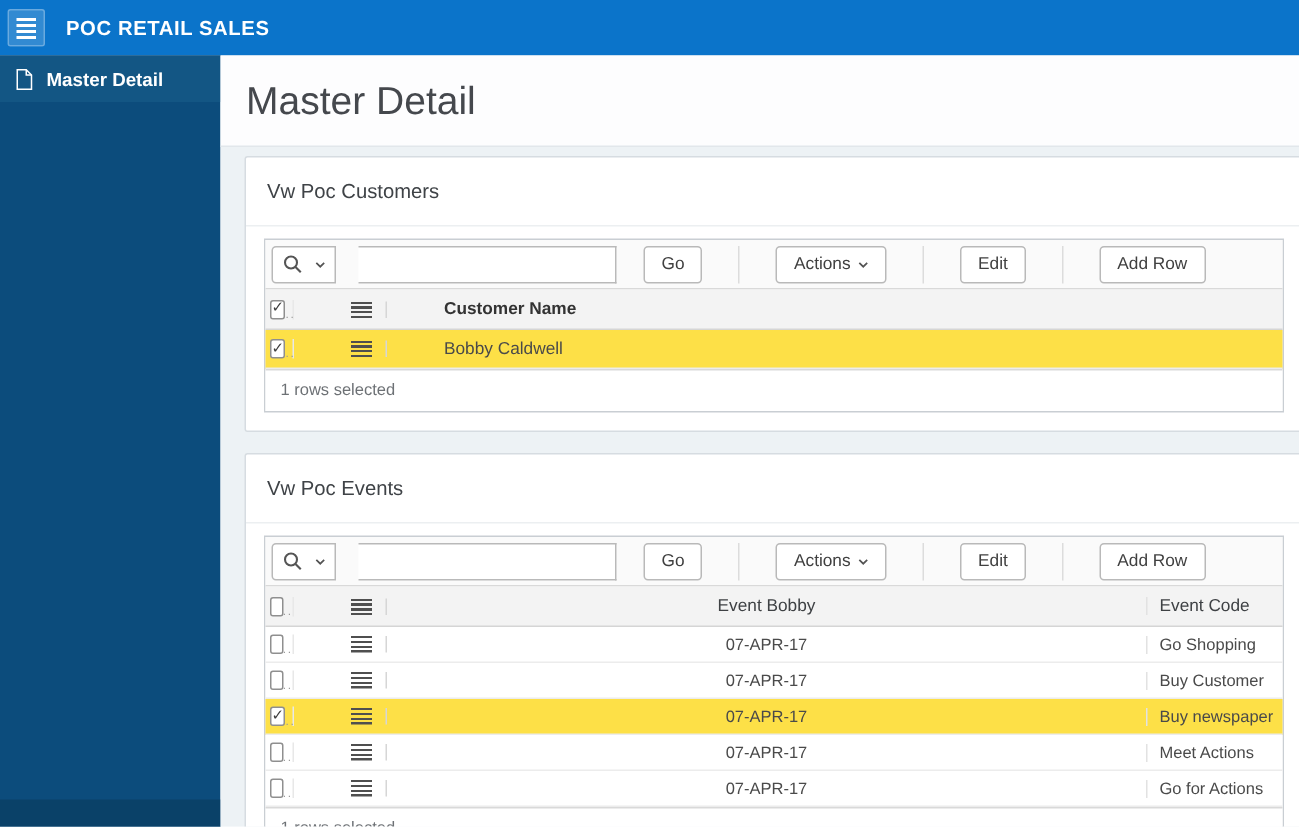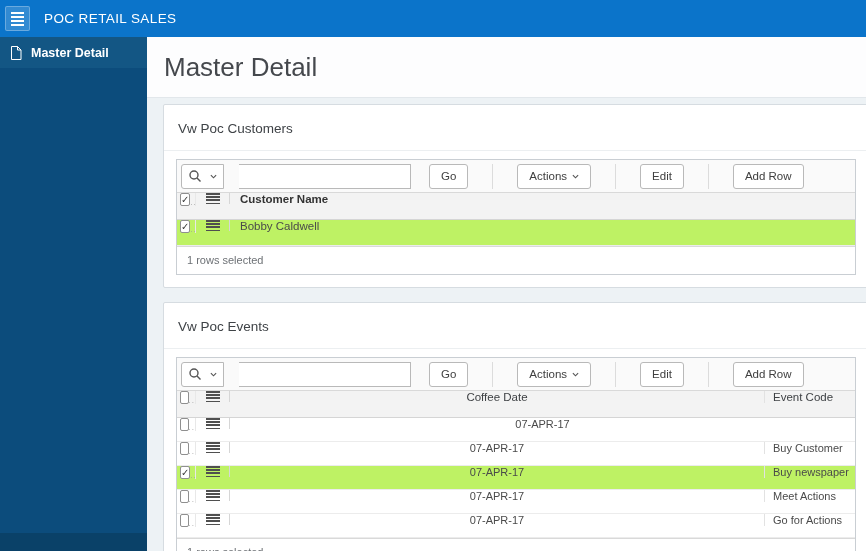--- a/index.html
+++ b/index.html
@@ -7,21 +7,21 @@
     font-family:"Liberation Sans", sans-serif; }
 
   
   .app-header { position:absolute; top:0; left:0; width:866px; height:37px;
     background:#0b74ca; display:flex; align-items:center; }
   .nav-toggle { width:25px; height:25px; margin-left:5px; border-radius:2px;
     background:rgba(255,255,255,.16); border:1px solid rgba(255,255,255,.28);
     display:flex; flex-direction:column; justify-content:center; align-items:center;
     gap:2px; cursor:pointer; }
   .nav-toggle i { display:block; width:13px; height:2px; background:#fff; }
-  .app-title { color:#fff; font-size:13.5px; font-weight:400; letter-spacing:.4px;
+  .app-title { color:#fff; font-size:13.5px; font-weight:700; letter-spacing:.4px;
     margin-left:14px; }
 
   
   .sidebar { position:absolute; top:37px; left:0; width:147px; height:514px;
     background:#0c4c7c; }
   .sidebar-item { height:31px; display:flex; align-items:center; gap:9px;
     padding-left:10px; cursor:pointer; }
   .sidebar-item.selected { background:#135684; }
   .sidebar-item .label { color:#fff; font-size:12.5px; font-weight:600; }
   .sidebar-foot { position:absolute; bottom:0; left:0; width:100%; height:18px;
@@ -51,26 +51,26 @@
     justify-content:center; padding:0 11px; cursor:pointer;
     font-family:"Liberation Sans", sans-serif; }
   .search-btn { padding:0 6px; border-radius:3px 0 0 3px; gap:3px; }
   .search-input { height:25px; width:172px; border:1px solid #b9b9b9; border-left:none;
     font-size:12px; padding:0 6px; color:#333; outline:none; }
   .go-btn { margin-left:3px; }
   .tb-sep { width:1px; height:25px; background:#dcdcdc; margin:0 9px; }
   .chev { display:inline-block; width:7px; height:7px; margin-left:5px; }
   .btn .lbl { pointer-events:none; }
 
-  .ig-row { display:flex; align-items:flex-start; border-bottom:1px solid #ececec;
-    background:#fff; }
+  .ig-row { display:flex; align-items:center; border-bottom:1px solid #ececec;
+    background:#fff;gap:28px; }
   .ig-head { background:#f3f3f3; border-bottom:1px solid #d5d5d5; height:27px; }
   .ig-body-row { height:26px; cursor:pointer; }
   .ig-body-row.compact { height:24px; }
-  .ig-row.selected { background:#bef264; }
+  .ig-row.selected { background:#fde047; }
 
   .cell { display:flex; align-items:center; font-size:11.5px; color:#4a4a4a; }
   .cell-sel { width:19px; justify-content:flex-start; padding-left:3px;
     border-right:1px solid #e8e8e8; position:relative; }
   .cell-menu { width:34px; justify-content:center; border-right:1px solid #d6d6d6; }
   .cell-label { flex:1; padding-left:10px; }
   .cell-label.head { font-weight:700; color:#333; }
   .cell-date { flex:1; justify-content:center; font-size:11px; }
   .cell-date.head { font-size:11.5px; color:#3e4144; }
   .cell-code { width:91px; border-left:1px solid #e2e2e2; padding-left:8px;
@@ -222,33 +222,34 @@
             </button>
           </div>
 
           <div class="ig-row ig-head">
             <div class="cell cell-sel">
               <span class="ig-checkbox"></span>
             </div>
             <div class="cell cell-menu">
               <span class="burger"></span>
             </div>
-            <div class="cell cell-date head">Coffee Date</div>
+            <div class="cell cell-date head">Event Bobby</div>
             <div class="cell cell-code head">Event Code</div>
           </div>
 
           <div id="events-rows">
               <div class="ig-row ig-body-row compact">
     <div class="cell cell-sel">
       <span class="ig-checkbox"></span>
     </div>
     <div class="cell cell-menu">
       <span class="burger"></span>
     </div>
     <div class="cell cell-date">07-APR-17</div>
+    <div class="cell cell-code">Go Shopping</div>
   </div>
               <div class="ig-row ig-body-row compact">
     <div class="cell cell-sel">
       <span class="ig-checkbox"></span>
     </div>
     <div class="cell cell-menu">
       <span class="burger"></span>
     </div>
     <div class="cell cell-date">07-APR-17</div>
     <div class="cell cell-code">Buy Customer</div>

